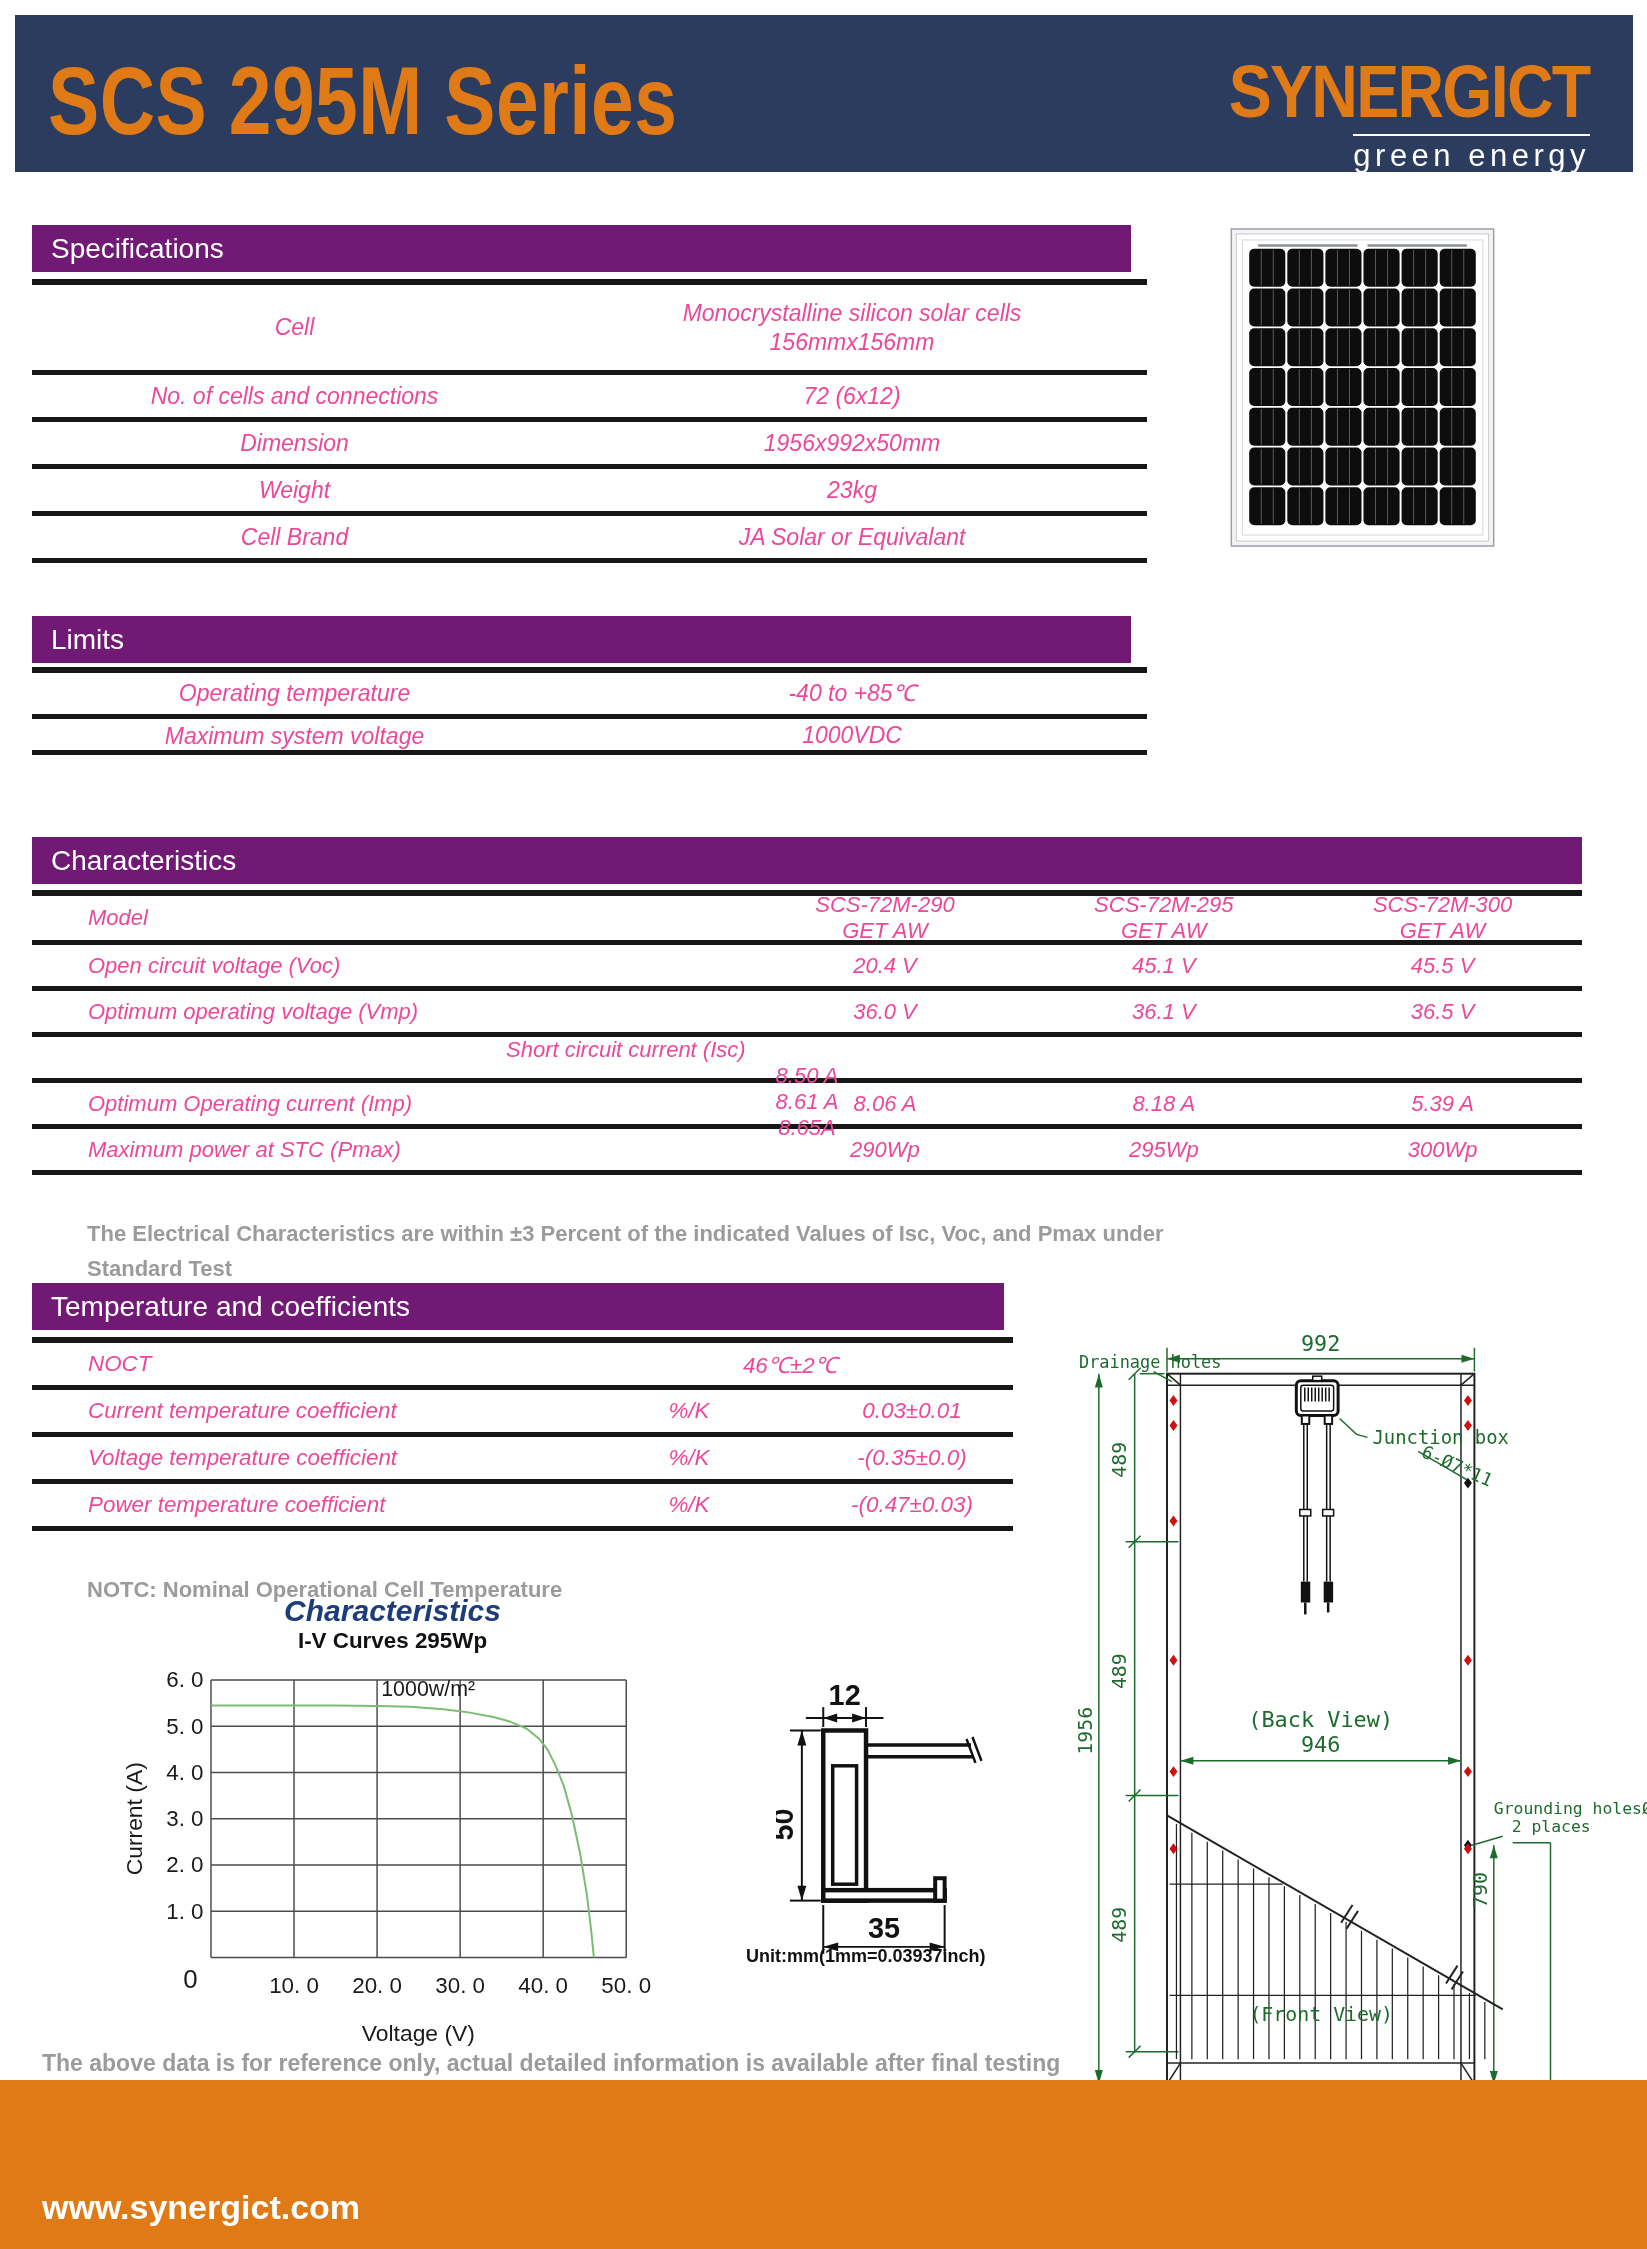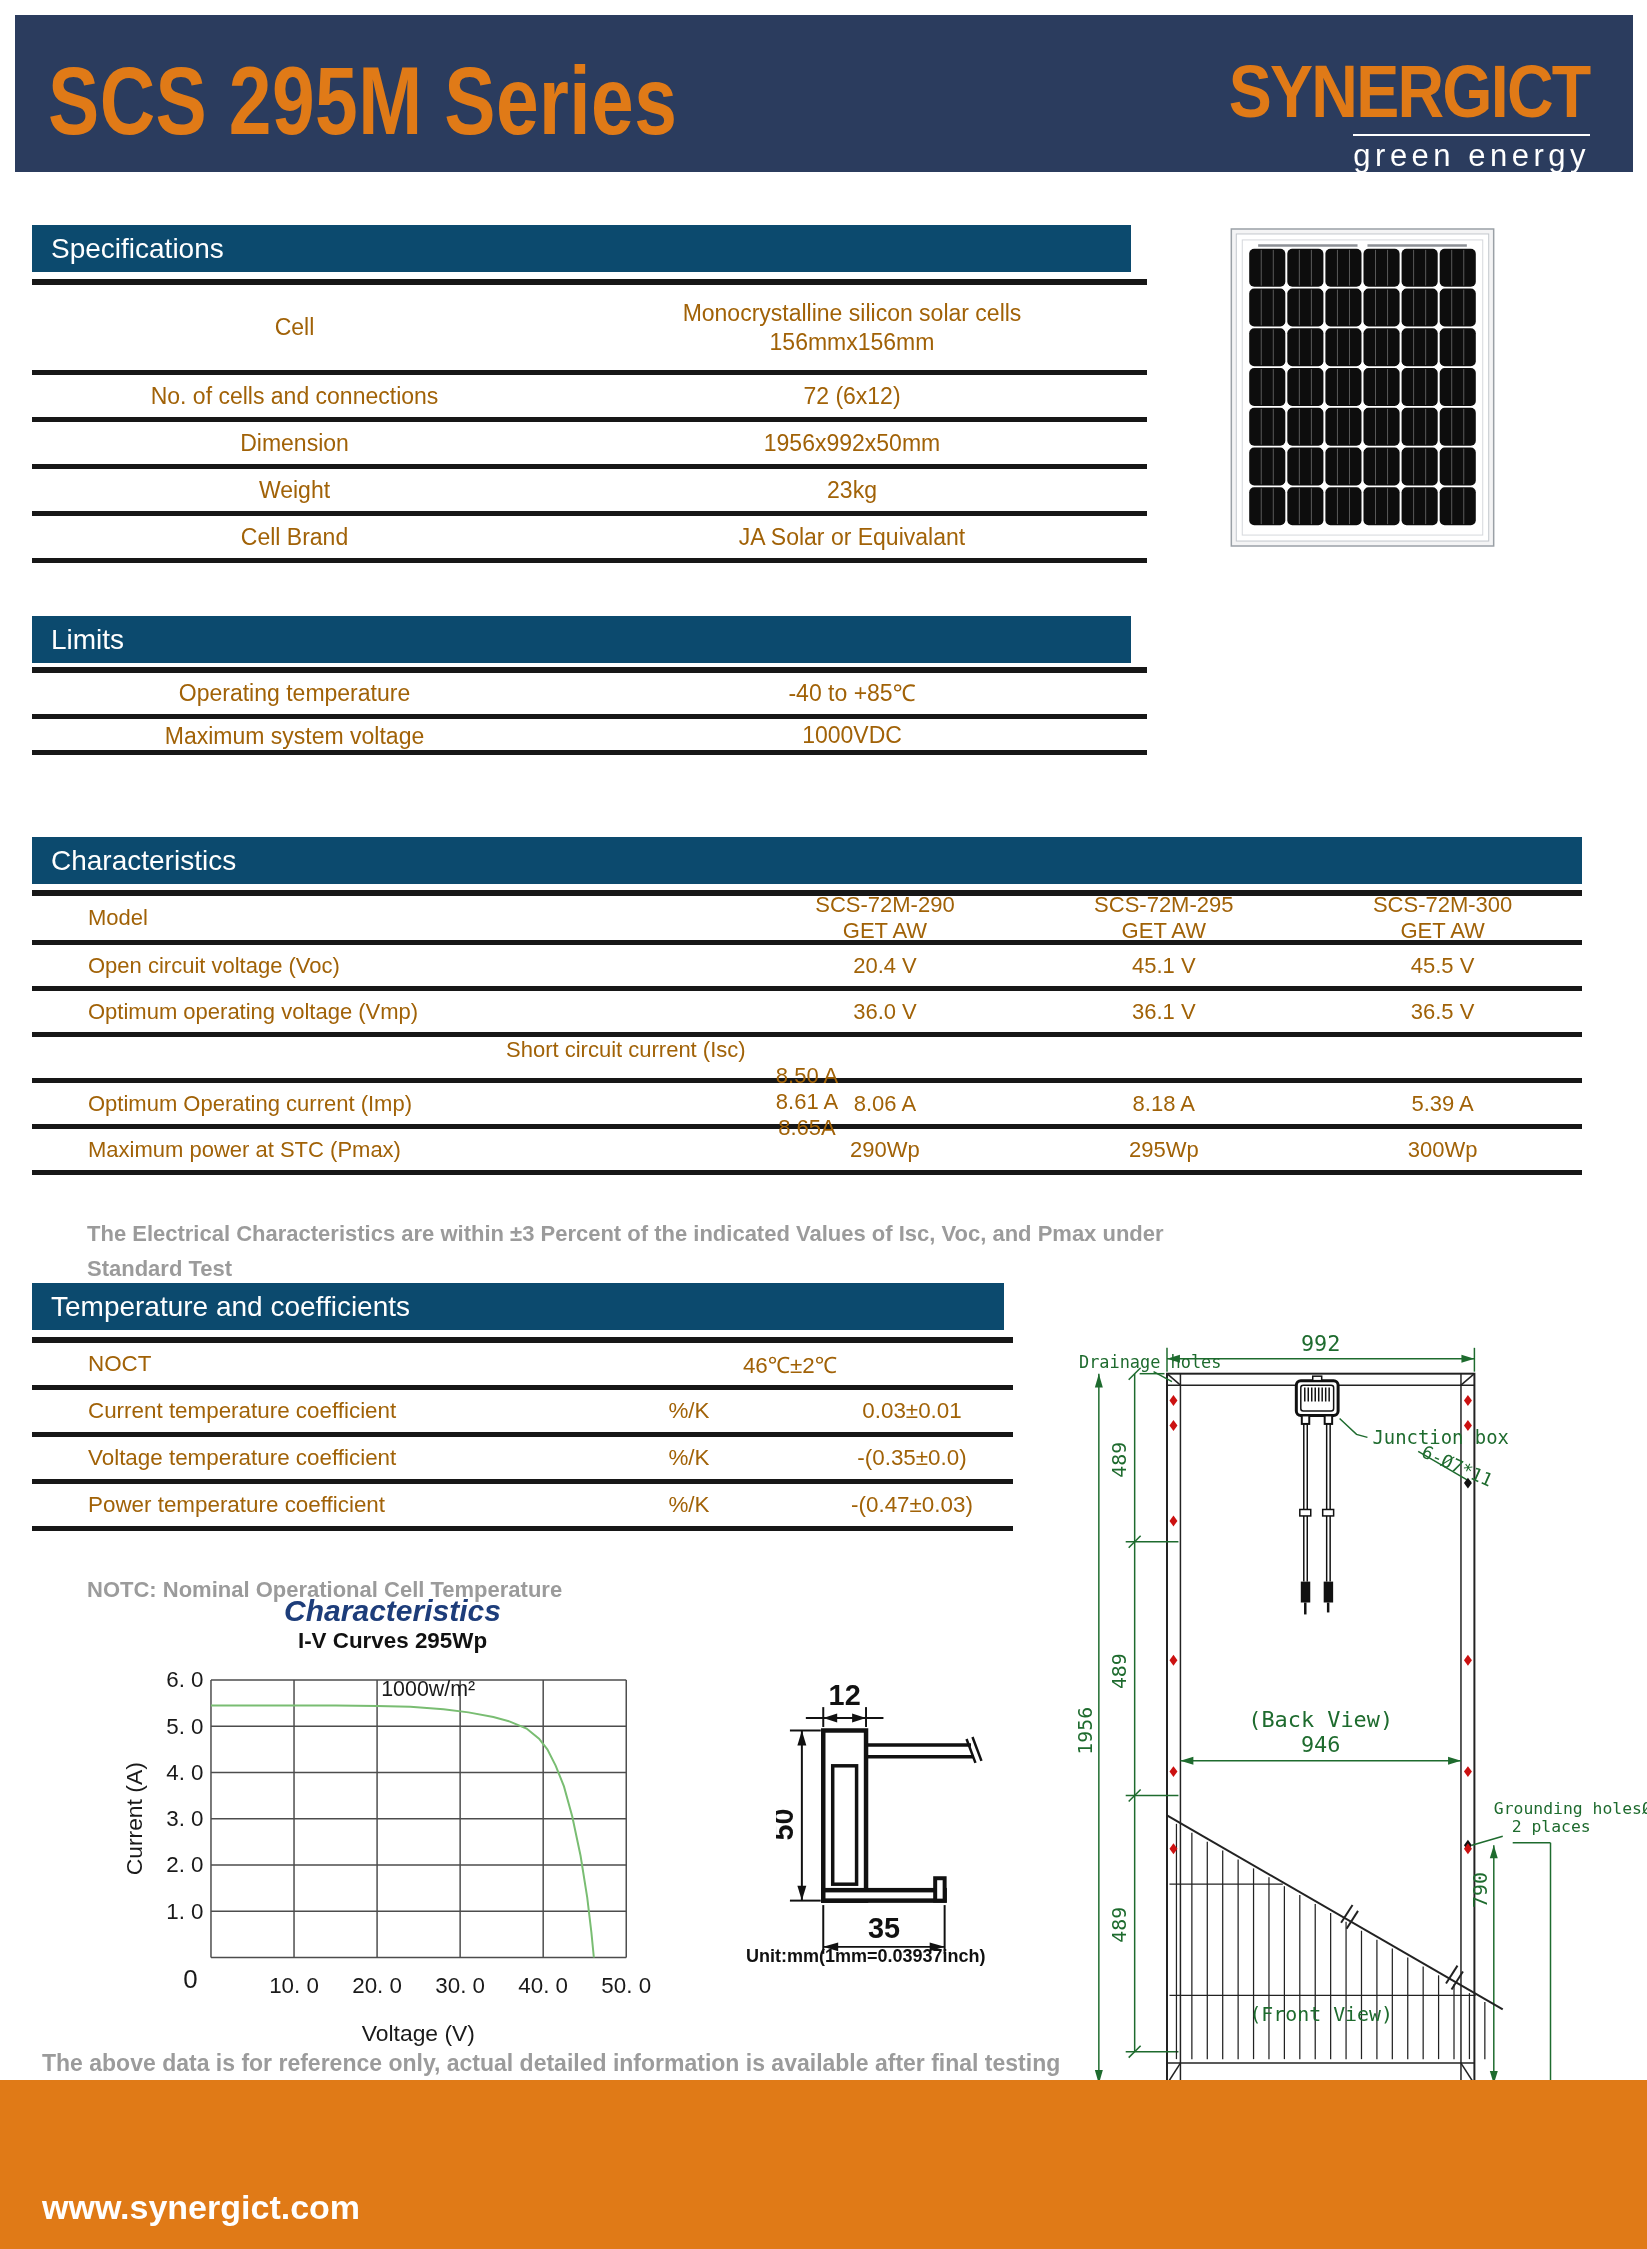--- a/index.html
+++ b/index.html
@@ -12,26 +12,26 @@
   .topbar { left:15px; top:15px; width:1618px; height:157px; background:#2B3C5E; }
   .big-title { left:33px; top:36px; font-size:96px; line-height:1.05; font-weight:bold;
                color:#E07A17; transform:scaleX(.80); transform-origin:left top; letter-spacing:0.5px; white-space:nowrap; }
   .logo-wrap { right:43px; top:39px; text-align:right; }
   .logo-main { font-size:75px; font-weight:bold; color:#E07A17; line-height:1;
                transform:scaleX(.86); transform-origin:right top; letter-spacing:-2px; white-space:nowrap; }
   .logo-sub  { display:inline-block; margin-top:5px; padding-top:4px; border-top:2px solid #fff;
                font-size:31px; color:#fff; letter-spacing:4.5px; line-height:1; white-space:nowrap; }
 
   
-  .bar { height:47px; background:#0c4a6e; color:#fff; font-size:28px; display:flex;
+  .bar { height:47px; background:#701a75; color:#fff; font-size:28px; display:flex;
          align-items:center; padding-left:19px; font-weight:500; }
   .rule { height:6px; background:#171717; }
 
   
-  .tbl { font-size:23px; color:#a16207; }
+  .tbl { font-size:23px; color:#ec4899;font-style:italic; }
   .row { display:flex; align-items:center; border-bottom:5.5px solid #171717; }
   .lcell { text-align:center; }
   .vcell { flex:1; text-align:center; white-space:pre-line; line-height:1.25; }
   .left-pad { text-align:left; padding-left:56px; }
   .ctr { text-align:center; }
   .mhead { line-height:1.2; }
 
   .graynote { color:#9B9B9B; font-weight:bold; font-size:22px; line-height:1.6; }
 
   

